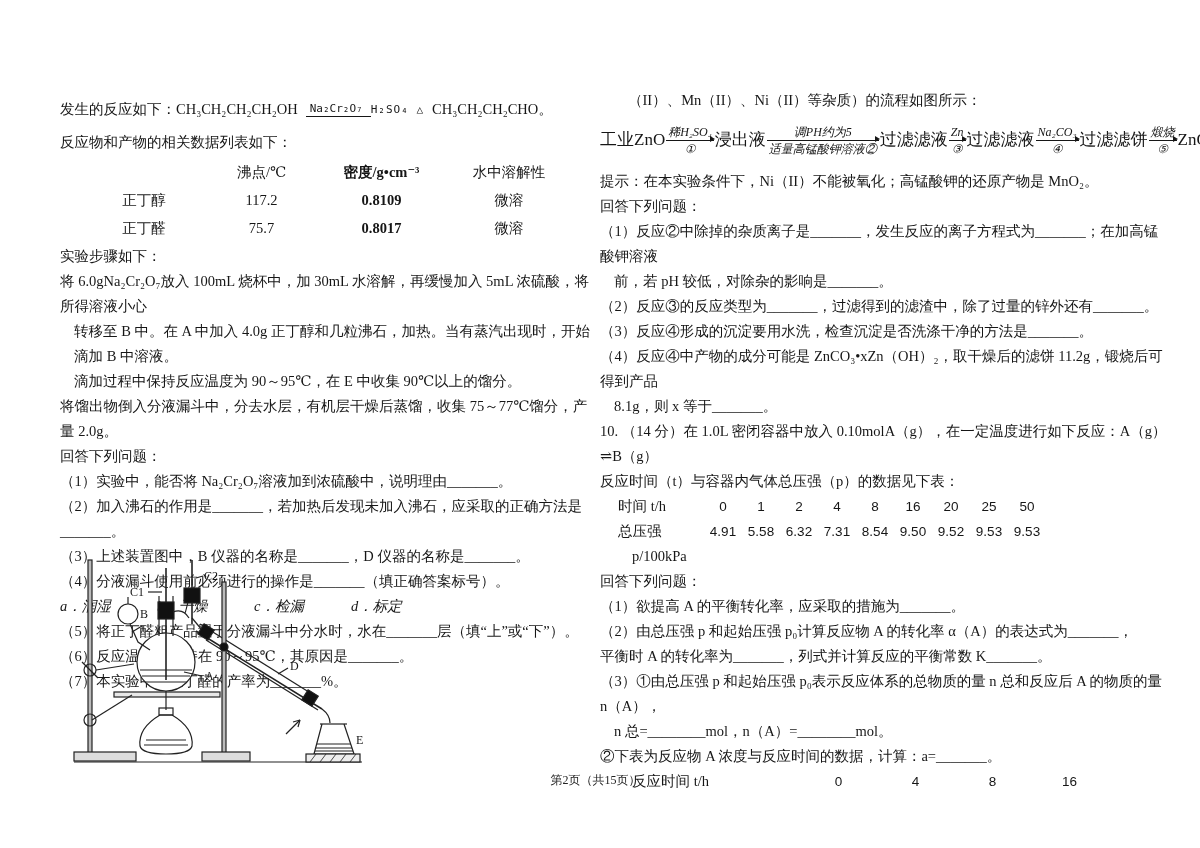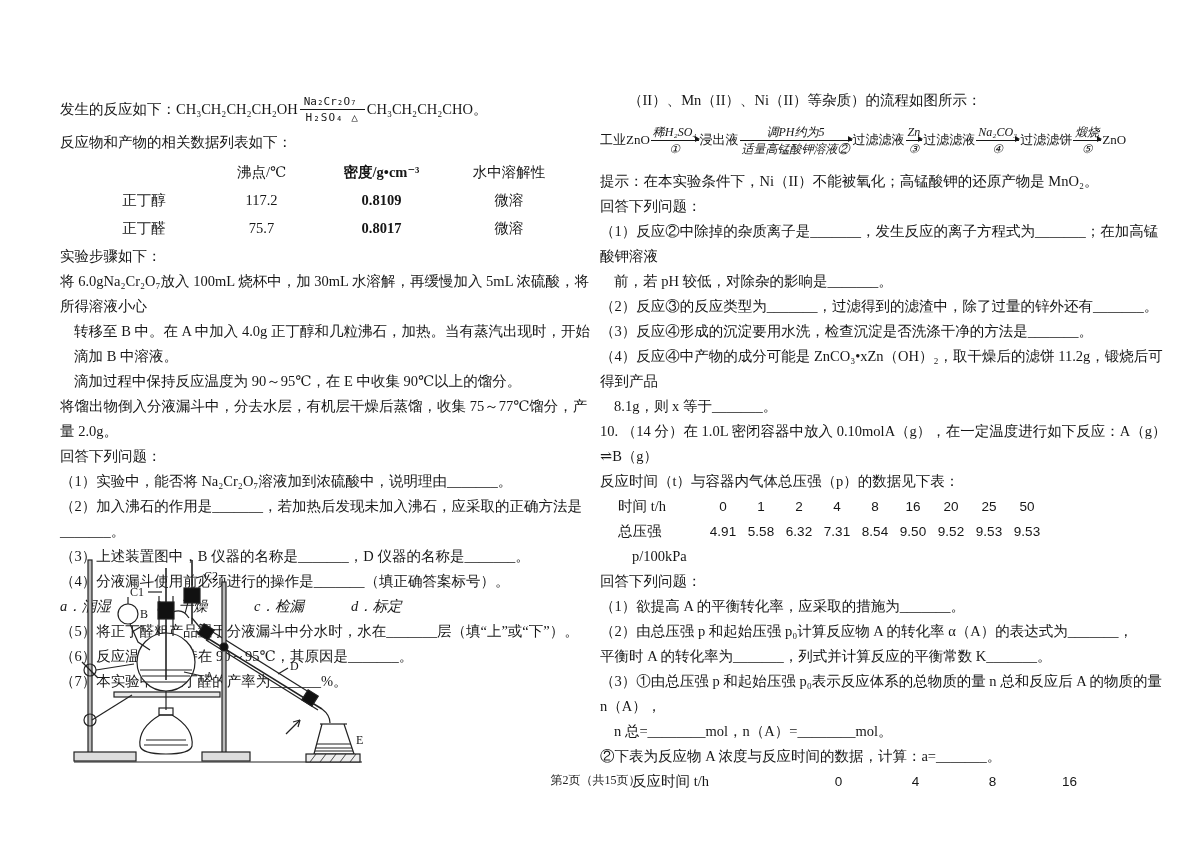--- a/index.html
+++ b/index.html
@@ -8,36 +8,36 @@
     font-family:"Liberation Serif","DejaVu Serif",serif;color:#161616;
     overflow:hidden;margin:0 auto;
   }
   .col{position:absolute;top:88px;font-size:14.5px;line-height:25px;}
   .col-left{left:60px;width:530px;}
   .col-right{left:600px;width:572px;}
   p{margin:0;padding:0;}
   .indent1{padding-left:14px;}
   .indent2{padding-left:28px;}
   .rxn-line{display:flex;align-items:center;height:42px;}
-  .rxn-cond{display:inline-flex;flex-direction:column;align-items:center;margin:0 2px;font-size:11px;line-height:13px;font-family:"DejaVu Sans Mono",monospace;}
+  .rxn-cond{display:inline-flex;flex-direction:row;align-items:center;margin:0 8px;font-size:11px;line-height:13px;font-family:"DejaVu Sans Mono",monospace;}
   .rxn-cond .top{border-bottom:1px solid #161616;padding:0 8px 1px 4px;}
   .rxn-cond .bot{padding-top:1px;letter-spacing:1px;}
   .data-table{margin:3px 0 2px 24px;}
   .dt-row{display:flex;height:28px;align-items:center;}
   .dt-c0{width:120px;text-align:center;}
   .dt-c1{width:115px;text-align:center;}
   .dt-c2{width:125px;text-align:center;font-weight:bold;}
   .dt-c3{width:130px;text-align:center;}
   .opt-row{display:flex;}
   .opt{width:97px;font-style:italic;}
   .diagram{position:absolute;left:72px;top:552px;width:292px;height:224px;}
   .footer{position:absolute;left:0;right:9px;top:772px;text-align:center;font-size:12px;color:#222;}
   
   .flow{display:flex;align-items:center;margin:4px 0 6px 0;font-size:12px;line-height:14px;height:46px;}
-  .flow-node{white-space:nowrap;font-size:13px;}
+  .flow-node{white-space:nowrap;font-size:17px;}
   .flow-arrow{display:inline-flex;flex-direction:column;align-items:center;margin:0 1px;font-style:italic;}
   .fa-top,.fa-bot{white-space:nowrap;padding:0 2px;}
   .fa-line{position:relative;align-self:stretch;height:0;border-bottom:1px solid #161616;margin:1px 0;}
   .fa-line::after{content:"";position:absolute;right:-1px;top:-3.5px;border-left:5px solid #161616;border-top:3.5px solid transparent;border-bottom:3.5px solid transparent;}
   
   .t10{margin-left:18px;}
   .t10-row{display:flex;height:25px;align-items:center;}
   .t10-label{width:86px;}
   .t10-cell{width:38px;text-align:center;font-family:"Liberation Sans","DejaVu Sans",sans-serif;font-size:13.5px;}
   .t20-label{width:168px;}

